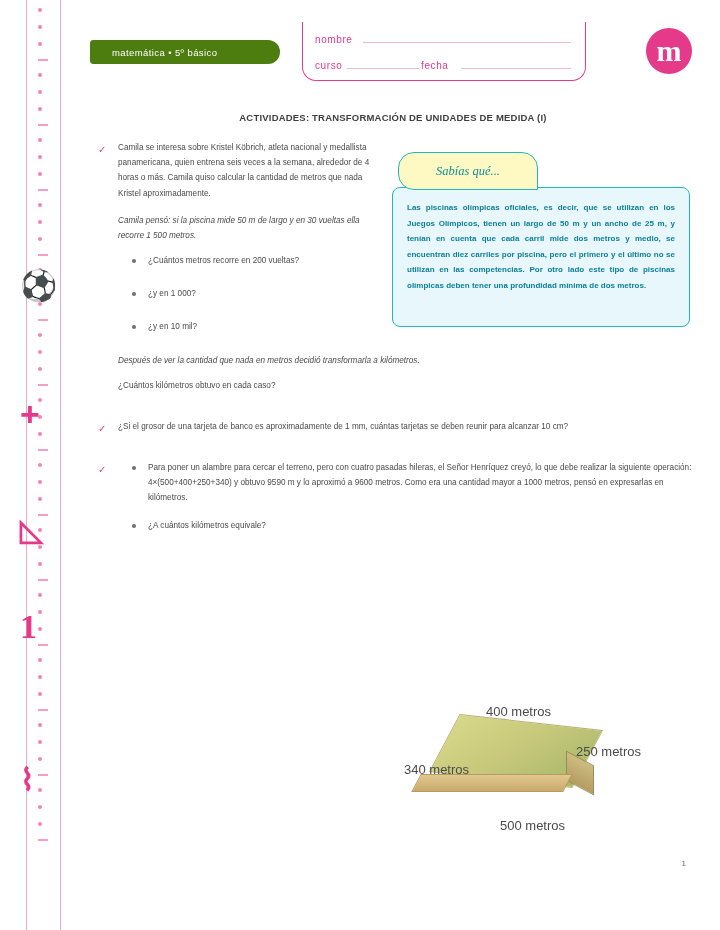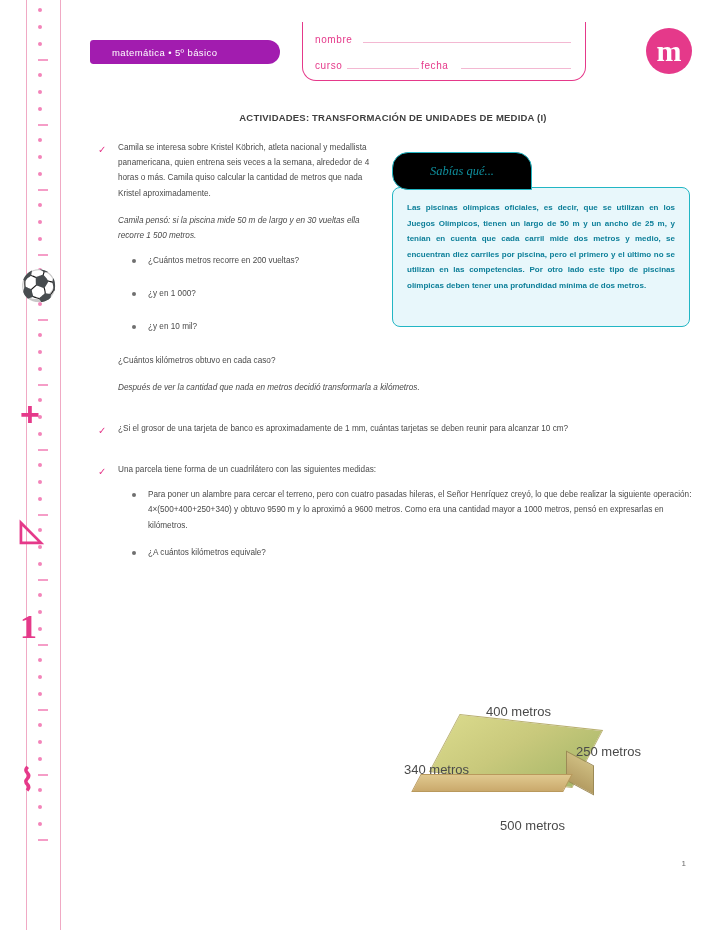--- a/index.html
+++ b/index.html
@@ -72,21 +72,21 @@
   .header {
     position: absolute;
     left: 90px; top: 22px;
     right: 20px;
     height: 70px;
   }
   .subject-pill {
     position: absolute;
     left: 0; top: 18px;
     width: 190px; height: 24px;
-    background: #a21caf;
+    background: #4d7c0f;
     border-radius: 4px 14px 14px 4px;
     color: #ffffff;
     font-size: 9.5px;
     letter-spacing: .4px;
     display: flex;
     align-items: center;
     padding-left: 22px;
     box-sizing: border-box;
   }
   .id-box {
@@ -192,23 +192,24 @@
 
   
   .callout {
     position: absolute;
     left: 392px; top: 152px;
     width: 300px;
   }
   .callout-tab {
     position: relative;
     width: 138px; height: 36px;
-    background: #000000;
+    background: #fef9c3;
     border: 1.4px solid #22b6c4;
     border-radius: 16px 16px 0 16px;
+    margin-left: 6px;
     display: flex;
     align-items: center;
     justify-content: center;
     font-family: "Liberation Serif", serif;
     font-style: italic;
     font-size: 12.5px;
     color: #0e8e9c;
     z-index: 3;
   }
   .callout-box {
@@ -375,32 +376,31 @@
       <span class="check-mark">✓</span>
       <div class="para p-narrow">Camila se interesa sobre Kristel Köbrich, atleta nacional y medallista panamericana, quien entrena seis veces a la semana, alrededor de 4 horas o más. Camila quiso calcular la cantidad de metros que nada Kristel aproximadamente.</div>
       <div class="para p-narrow gap-sm">Camila pensó: si la piscina mide 50 m de largo y en 30 vueltas ella recorre 1 500 metros.</div>
 
       <ul class="bullets">
         <li>¿Cuántos metros recorre en 200 vueltas?</li>
         <li>¿y en 1 000?</li>
         <li>¿y en 10 mil?</li>
       </ul>
 
+      <div class="para p-full gap-sm">Después de ver la cantidad que nada en metros decidió transformarla a kilómetros.</div>
       <div class="para p-full">¿Cuántos kilómetros obtuvo en cada caso?</div>
-      <div class="para p-full gap-sm">Después de ver la cantidad que nada en metros decidió transformarla a kilómetros.</div>
     </div>
 
     <div class="check-item gap-lg">
       <span class="check-mark">✓</span>
       <div class="para p-full">¿Si el grosor de una tarjeta de banco es aproximadamente de 1 mm, cuántas tarjetas se deben reunir para alcanzar 10 cm?</div>
     </div>
 
     <div class="check-item gap-lg">
       <span class="check-mark">✓</span>
-      <div class="para p-full">Una parcela tiene forma de un cuadrilátero con las siguientes medidas:</div>
 
       <ul class="bullets tight">
         <li>Para poner un alambre para cercar el terreno, pero con cuatro pasadas hileras, el Señor Henríquez creyó, lo que debe realizar la siguiente operación: 4×(500+400+250+340) y obtuvo 9590 m y lo aproximó a 9600 metros. Como era una cantidad mayor a 1000 metros, pensó en expresarlas en kilómetros.</li>
         <li>¿A cuántos kilómetros equivale?</li>
       </ul>
     </div>
 
   </div>
 
   <div class="figure">

